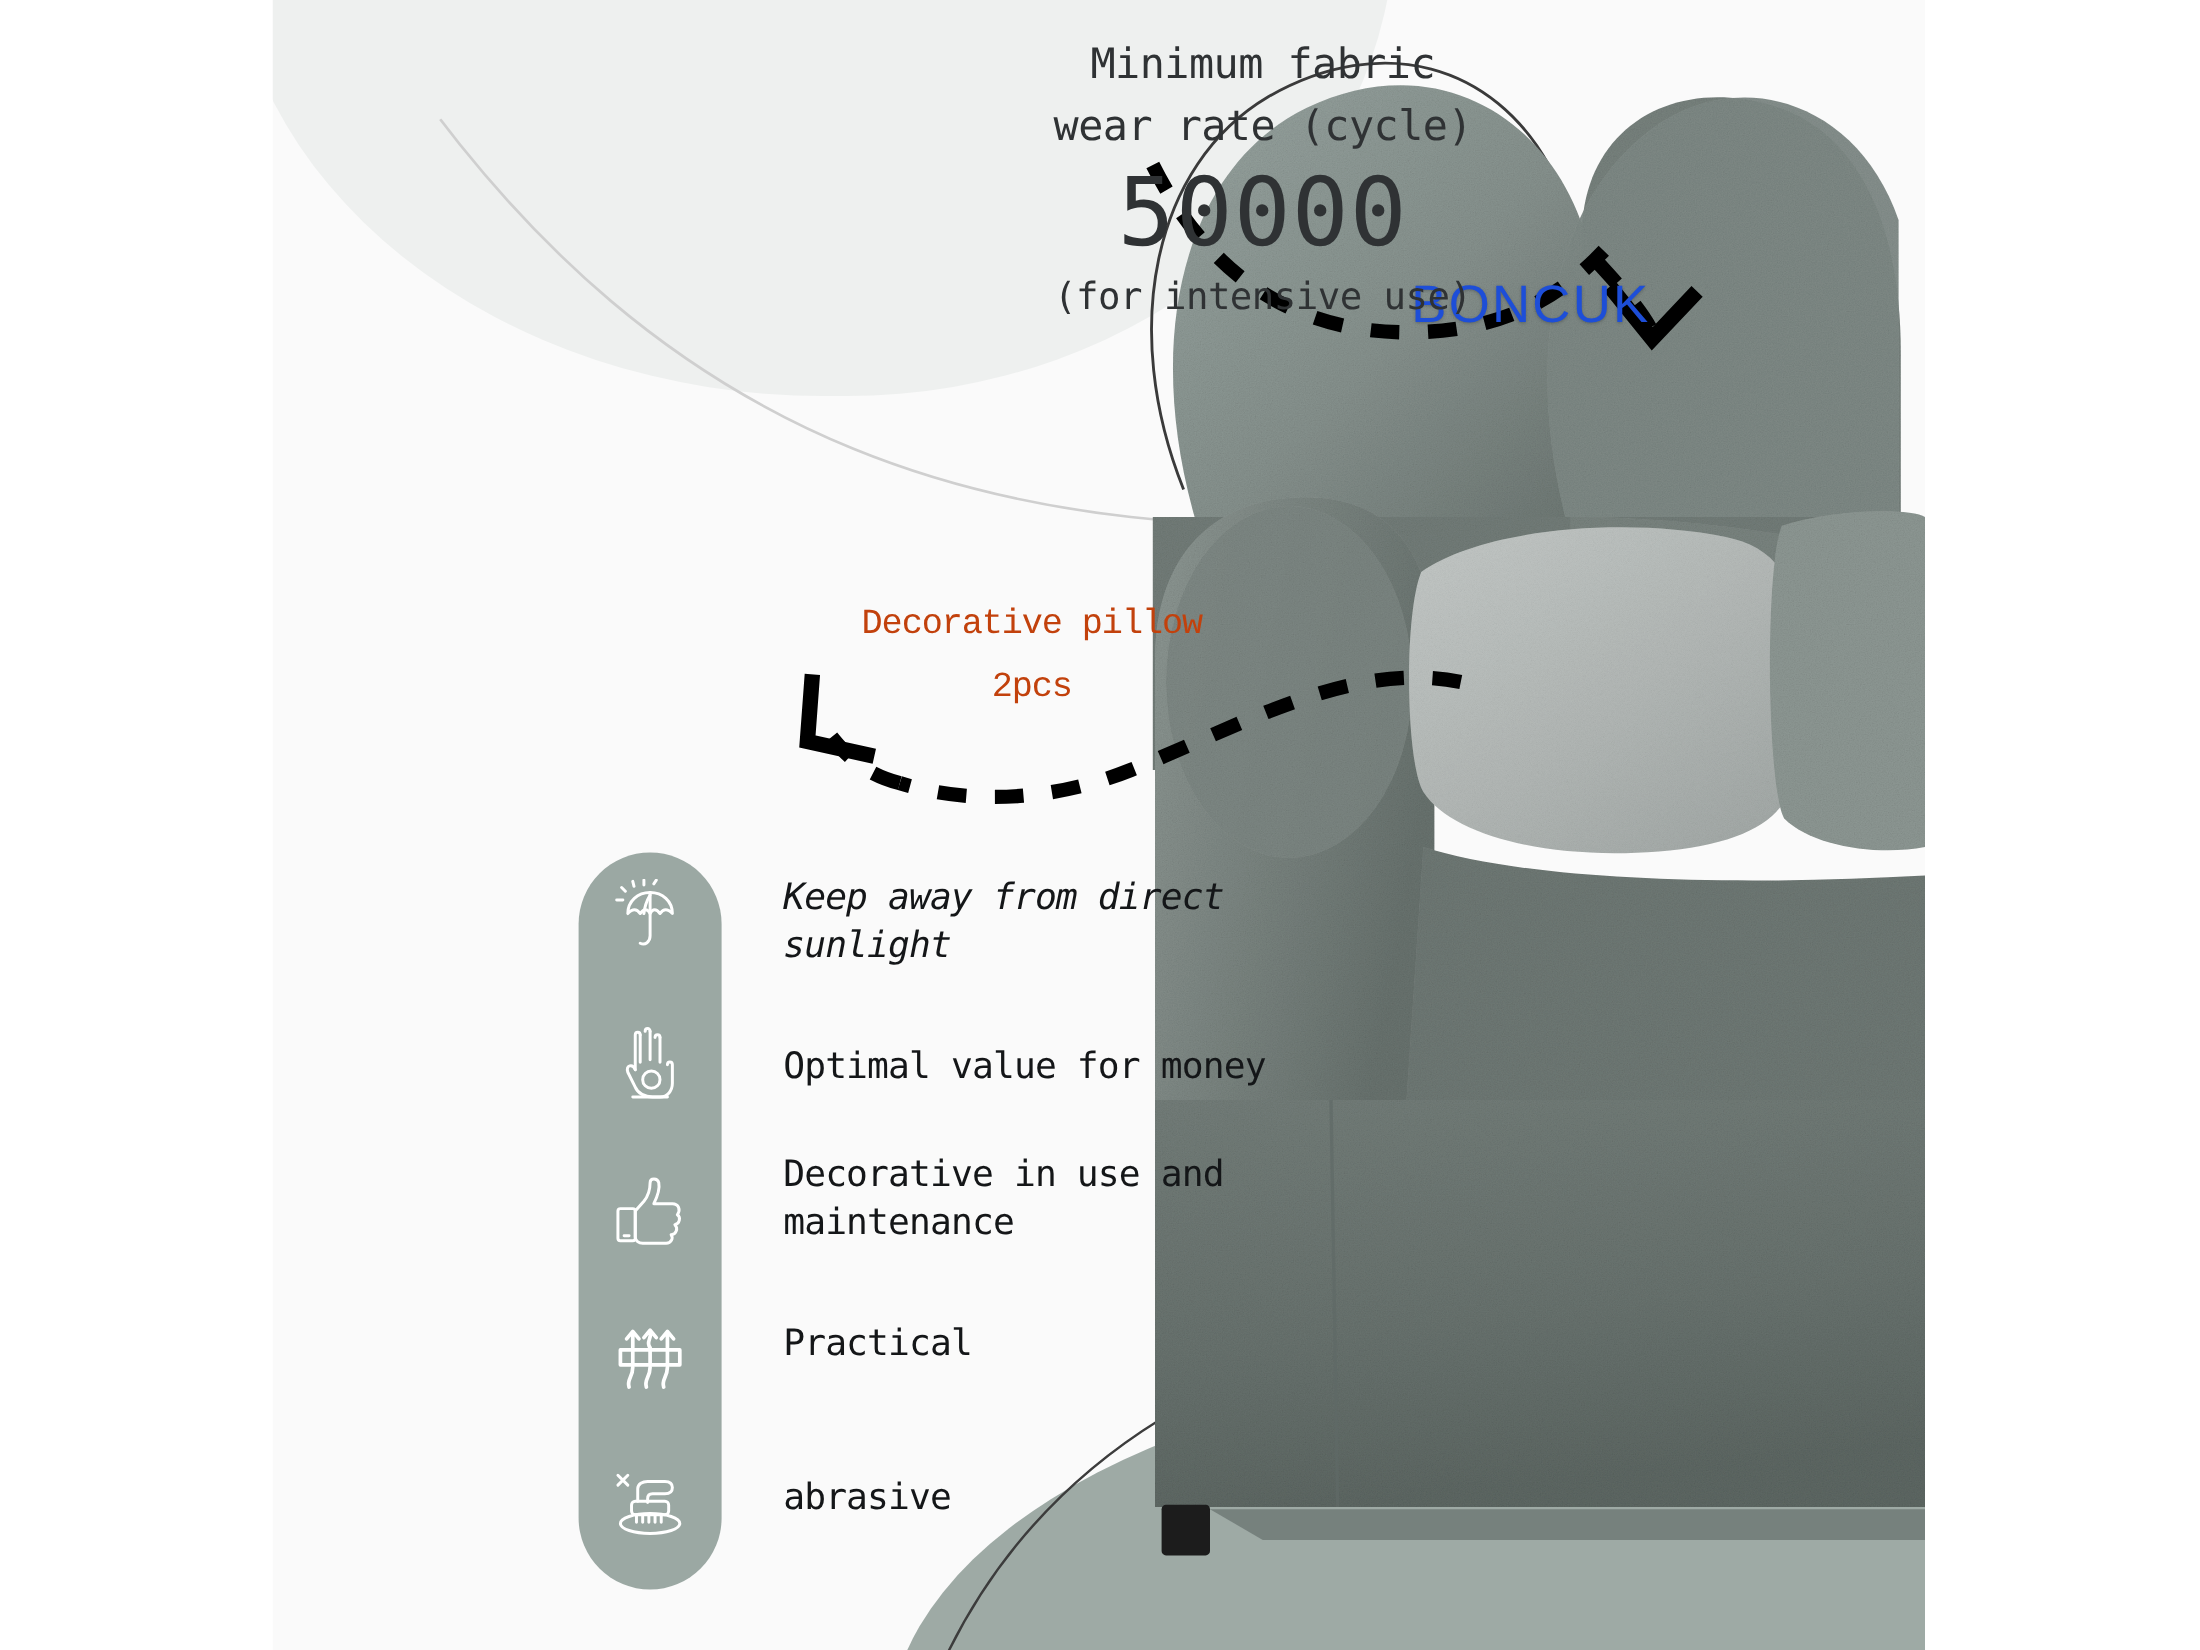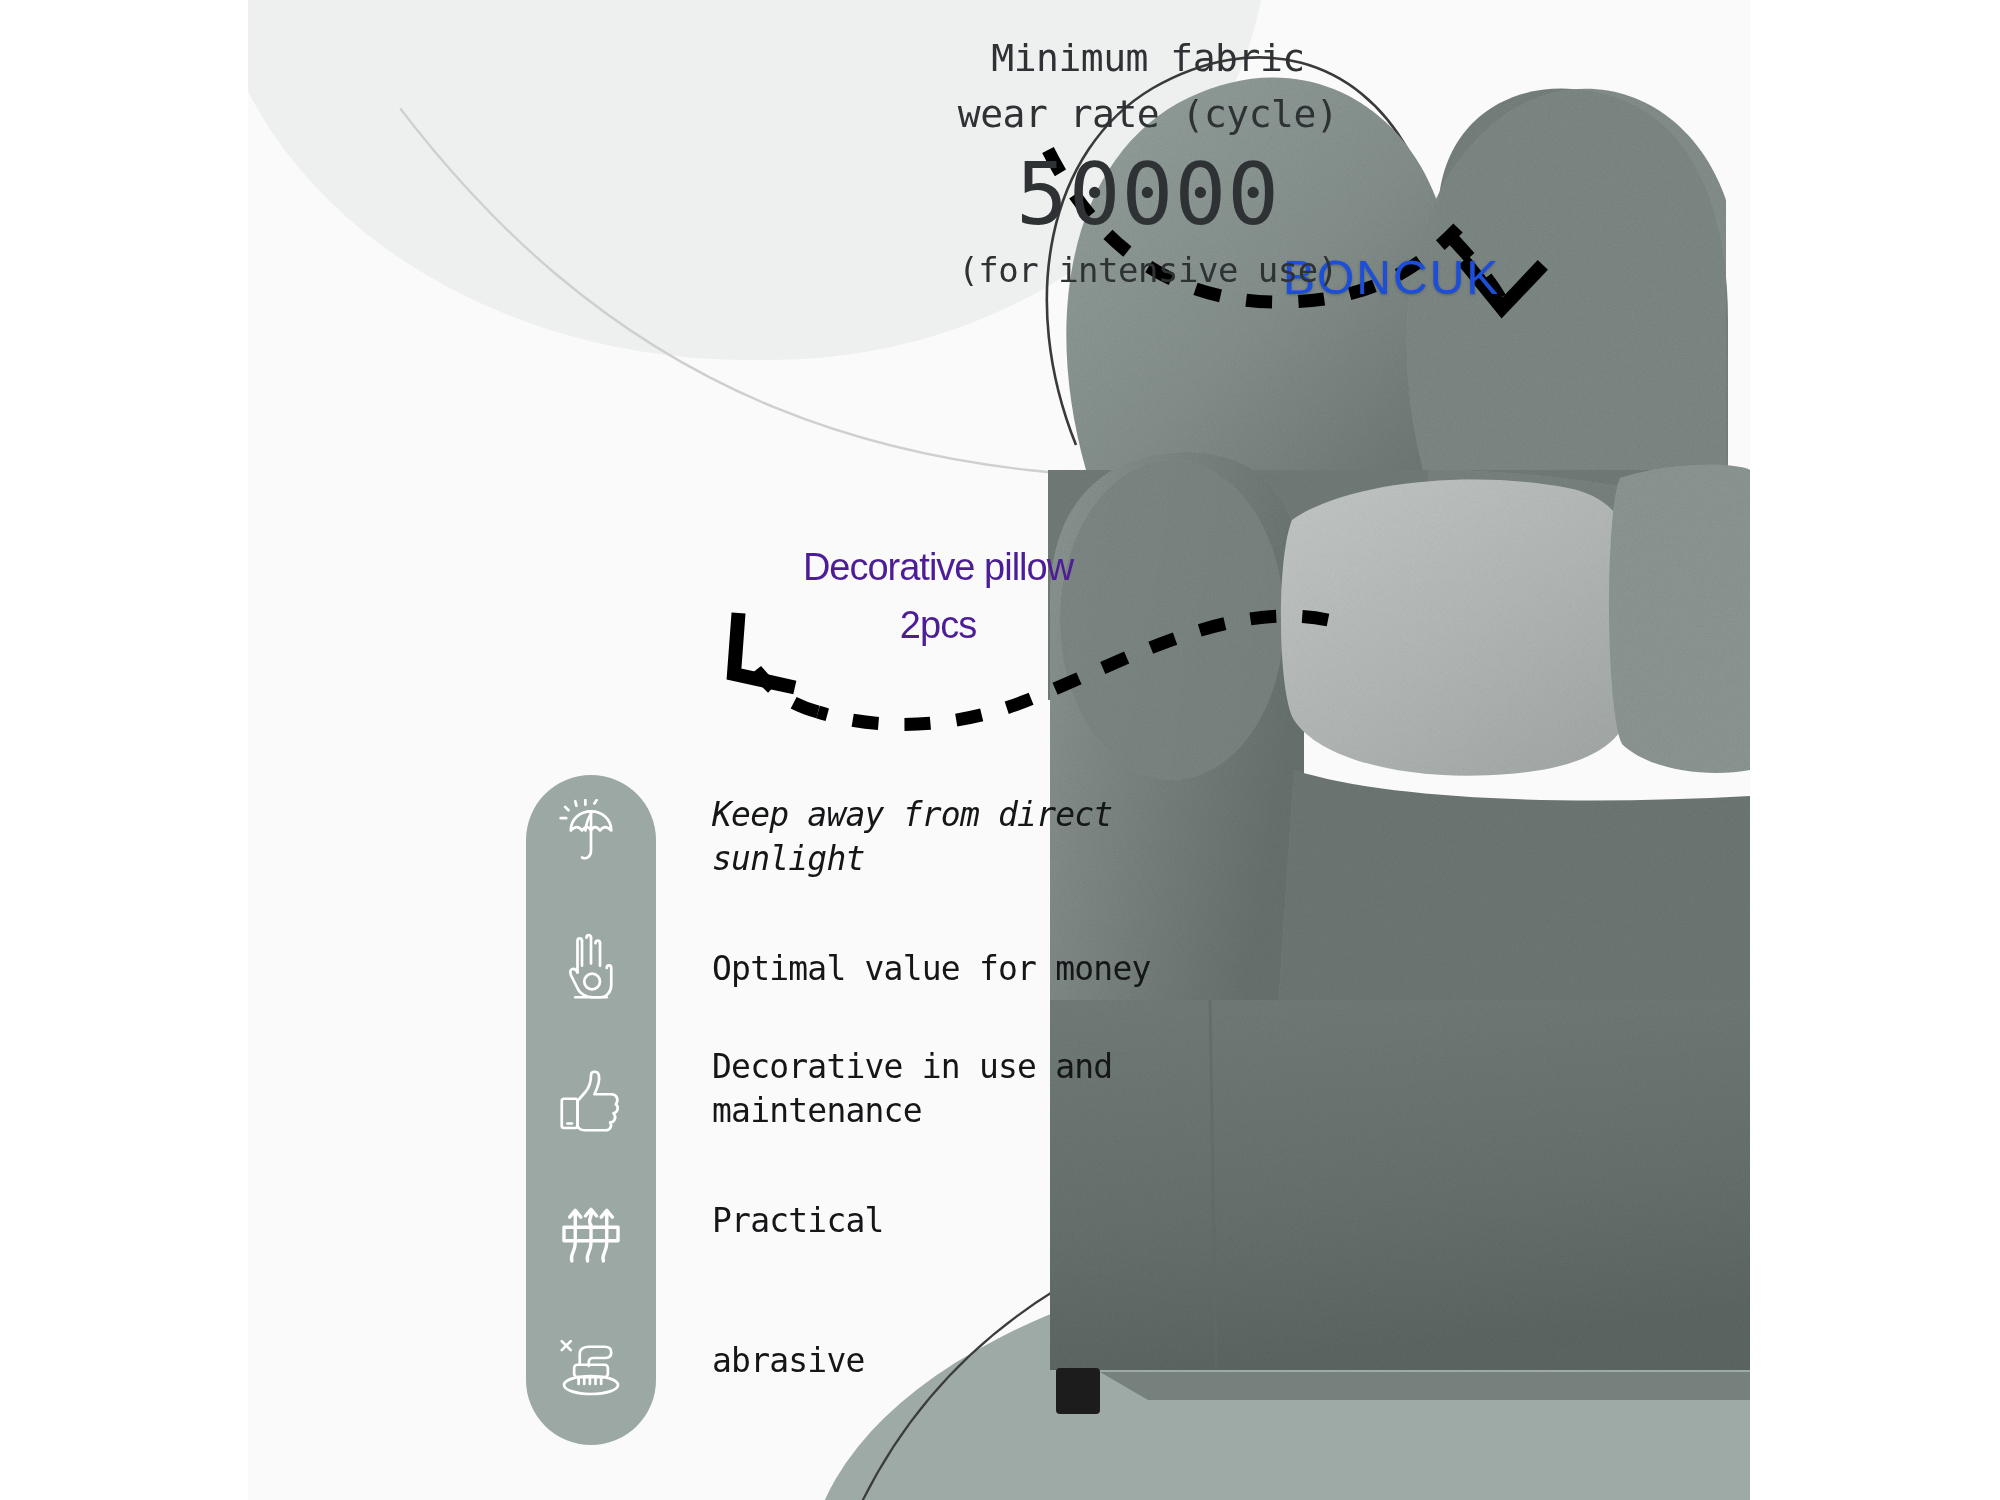--- a/index.html
+++ b/index.html
@@ -23,23 +23,23 @@
   
   #sofa{position:absolute;left:0;top:0;width:1502px;height:1500px;pointer-events:none;}
 
   
   .hdr{position:absolute;left:620px;top:30px;width:560px;text-align:center;color:#2f3234;
        font-family:"DejaVu Sans Mono","Liberation Sans",sans-serif;letter-spacing:-0.5px;}
   .hdr .l1{font-size:38px;line-height:56px;}
   .hdr .big{font-size:86px;line-height:96px;font-weight:400;letter-spacing:1px;margin:4px 0 6px;}
   .hdr .l3{font-size:34px;line-height:44px;}
 
-  .pillow-label{position:absolute;left:410px;top:538px;width:560px;text-align:center;color:#4c1d95;
-                font-family:Liberation Sans, sans-serif;
-                font-size:38px;line-height:58px;letter-spacing:-1px;}
+  .pillow-label{position:absolute;left:410px;top:538px;width:560px;text-align:center;color:#c2410c;
+                font-family:Liberation Mono, monospace;
+                font-size:32px;line-height:58px;letter-spacing:-1px;}
 
   
   #features{position:absolute;left:278px;top:775px;width:1000px;}
   .pill{position:absolute;left:0;top:0;width:130px;height:670px;background:#9ba8a3;border-radius:65px;}
   .ficon{position:absolute;left:0;width:130px;height:100px;display:flex;align-items:center;justify-content:center;}
   .ficon svg{width:72px;height:72px;}
   .flist{position:absolute;left:186px;top:0;width:560px;}
   .fitem{color:#141618;font-family:"DejaVu Sans Mono","Liberation Sans",sans-serif;
          font-size:33px;line-height:44px;letter-spacing:-0.8px;position:absolute;left:0;}
 

